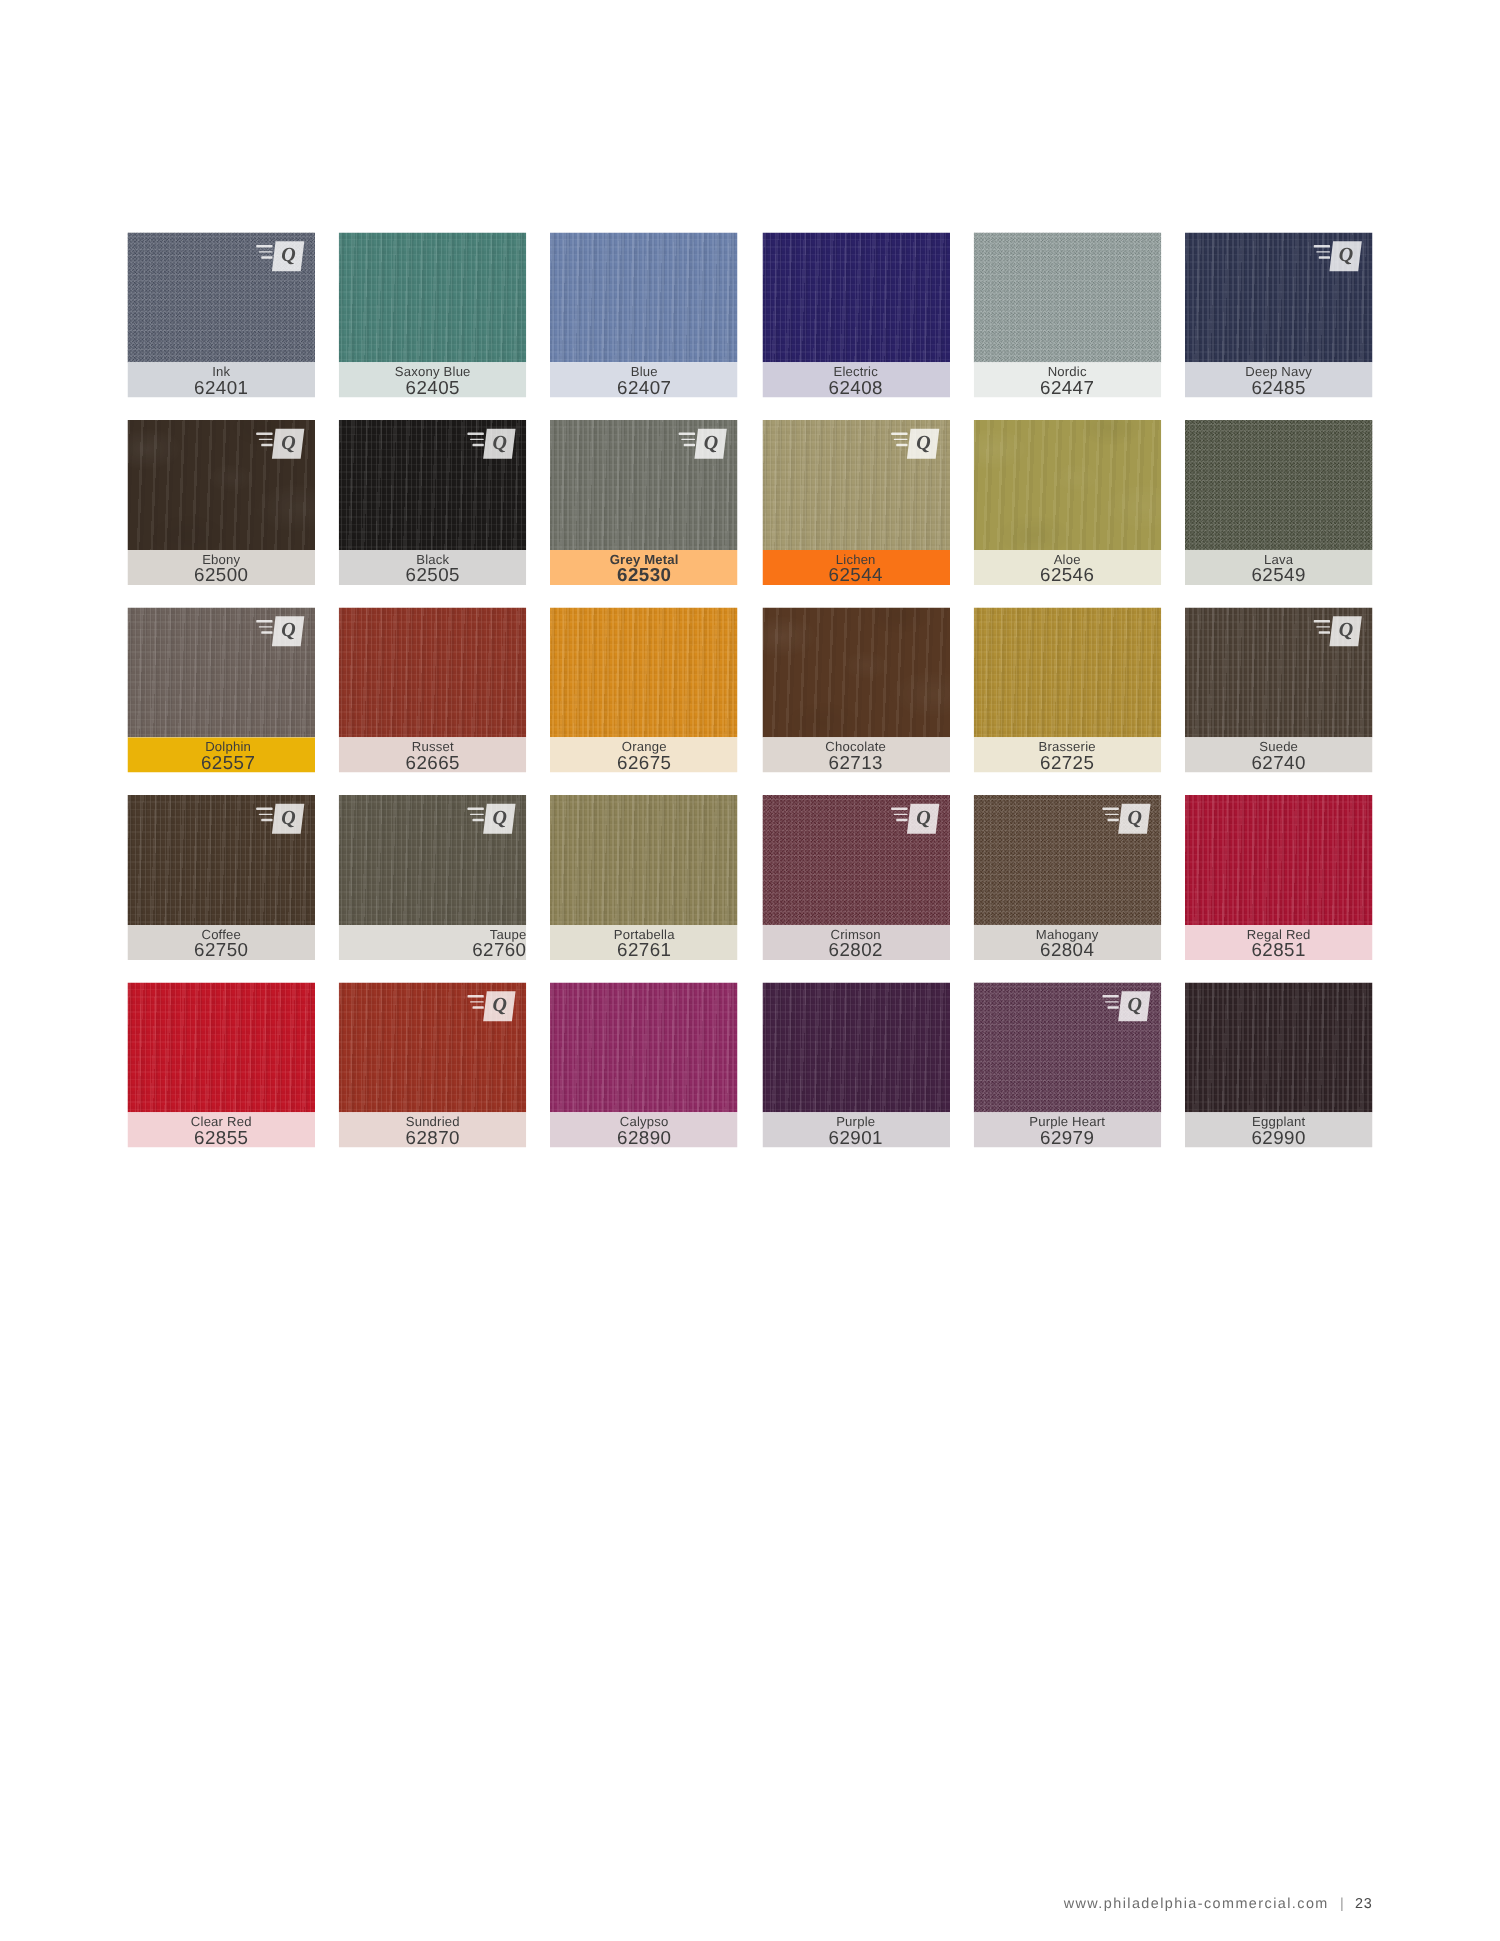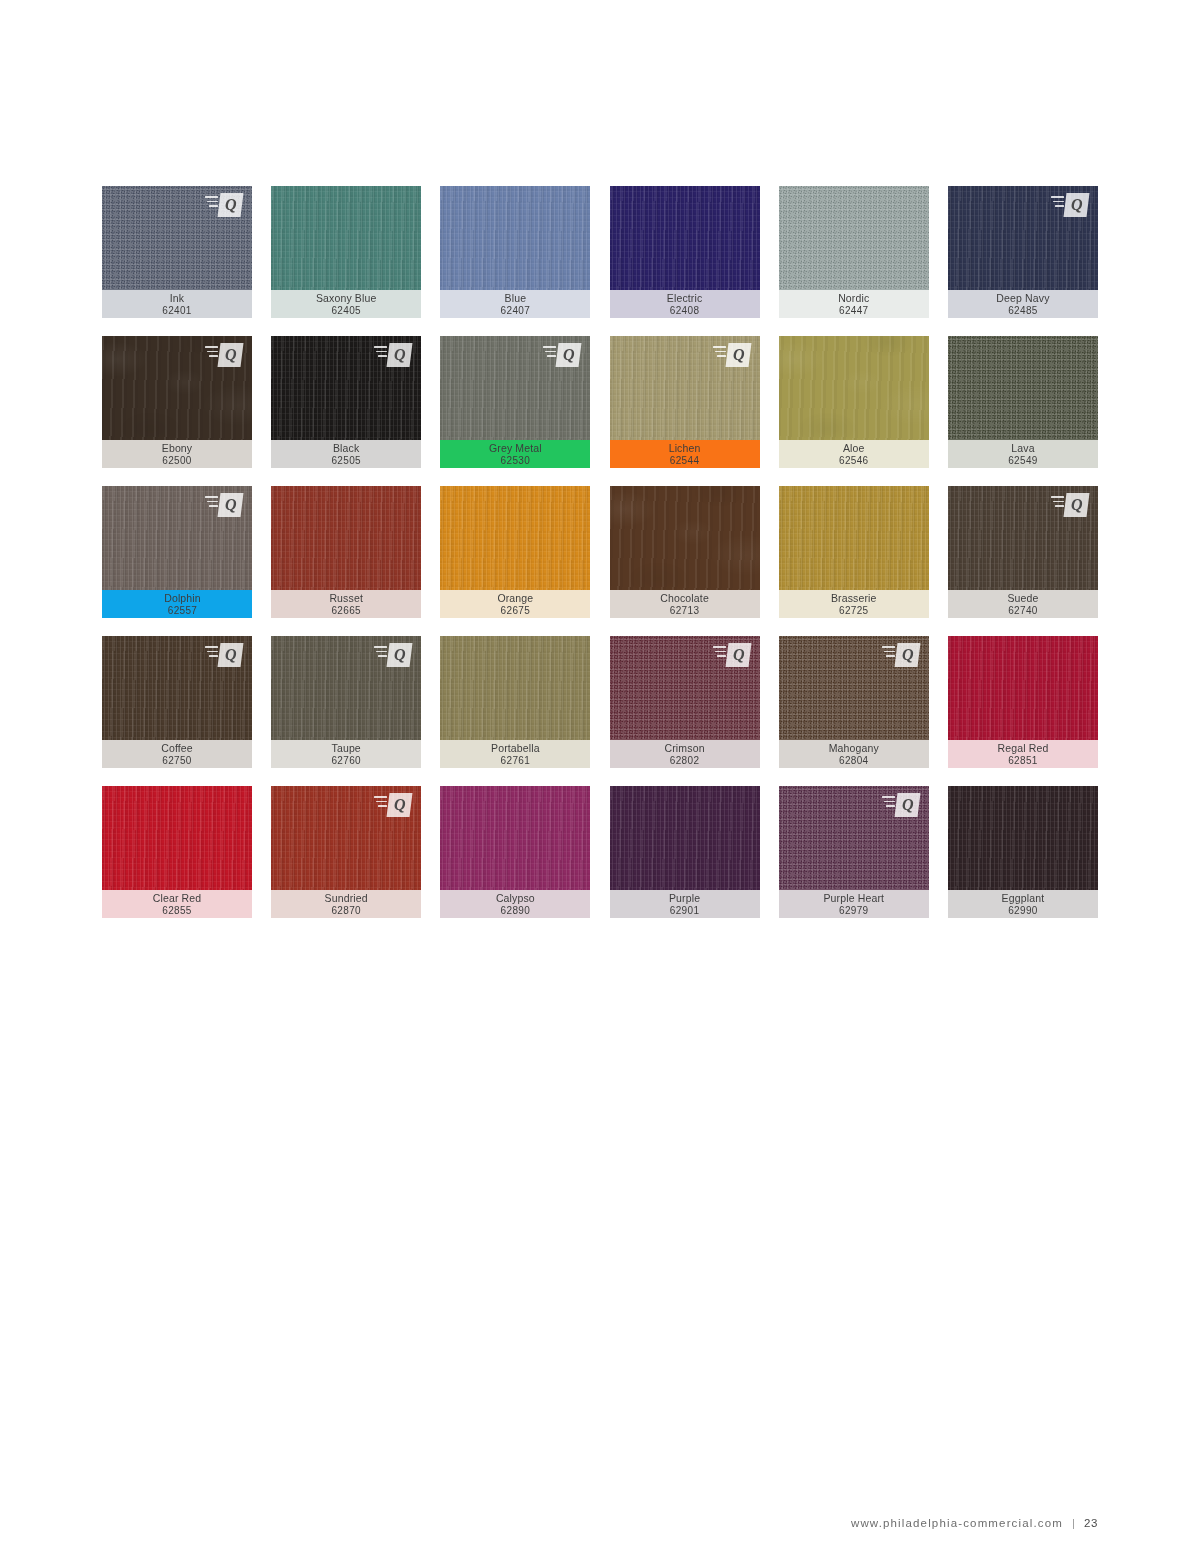--- a/index.html
+++ b/index.html
@@ -193,21 +193,21 @@
   }
   .swatch-name {
     font-size: 10.5px;
     line-height: 12.5px;
     color: #3d3d3d;
     letter-spacing: .15px;
     white-space: nowrap;
     font-family: "Liberation Sans", sans-serif;
   }
   .swatch-code {
-    font-size: 10px;
+    font-size: 15px;
     line-height: 12.5px;
     color: #3d3d3d;
     letter-spacing: .35px;
     white-space: nowrap;
     font-family: "Liberation Sans", sans-serif;
   }
 
   
   #page-footer {
     position: absolute;
@@ -374,21 +374,21 @@
             <div class="q-lines">
               <i></i>
               <i></i>
               <i></i>
             </div>
             <div class="q-box">
               <span>Q</span>
             </div>
           </div>
         </div>
-        <div class="swatch-label" style="background: #22c55e;">
+        <div class="swatch-label" style="background: #fdba74; font-weight: bold;">
           <div class="swatch-name">Grey Metal</div>
           <div class="swatch-code">62530</div>
         </div>
       </div>
       <div class="swatch-card">
         <div class="swatch-color">
           <div class="swatch-fill" style="background: rgb(164, 154, 112);"></div>
           <div class="tex-weave"></div>
           <div class="tex-vert"></div>
           <div class="q-badge">
@@ -438,21 +438,21 @@
             <div class="q-lines">
               <i></i>
               <i></i>
               <i></i>
             </div>
             <div class="q-box">
               <span>Q</span>
             </div>
           </div>
         </div>
-        <div class="swatch-label" style="background: #0ea5e9; padding-left: 11px;">
+        <div class="swatch-label" style="background: #eab308; padding-left: 11px;">
           <div class="swatch-name">Dolphin</div>
           <div class="swatch-code">62557</div>
         </div>
       </div>
       <div class="swatch-card">
         <div class="swatch-color">
           <div class="swatch-fill" style="background: rgb(142, 53, 39);"></div>
           <div class="tex-weave"></div>
           <div class="tex-vert"></div>
         </div>
@@ -545,21 +545,21 @@
             <div class="q-lines">
               <i></i>
               <i></i>
               <i></i>
             </div>
             <div class="q-box">
               <span>Q</span>
             </div>
           </div>
         </div>
-        <div class="swatch-label" style="background: rgb(222, 220, 215);">
+        <div class="swatch-label" style="background: rgb(222, 220, 215); align-items: flex-end;">
           <div class="swatch-name">Taupe</div>
           <div class="swatch-code">62760</div>
         </div>
       </div>
       <div class="swatch-card">
         <div class="swatch-color">
           <div class="swatch-fill" style="background: rgb(139, 129, 86);"></div>
           <div class="tex-weave"></div>
           <div class="tex-vert"></div>
         </div>

